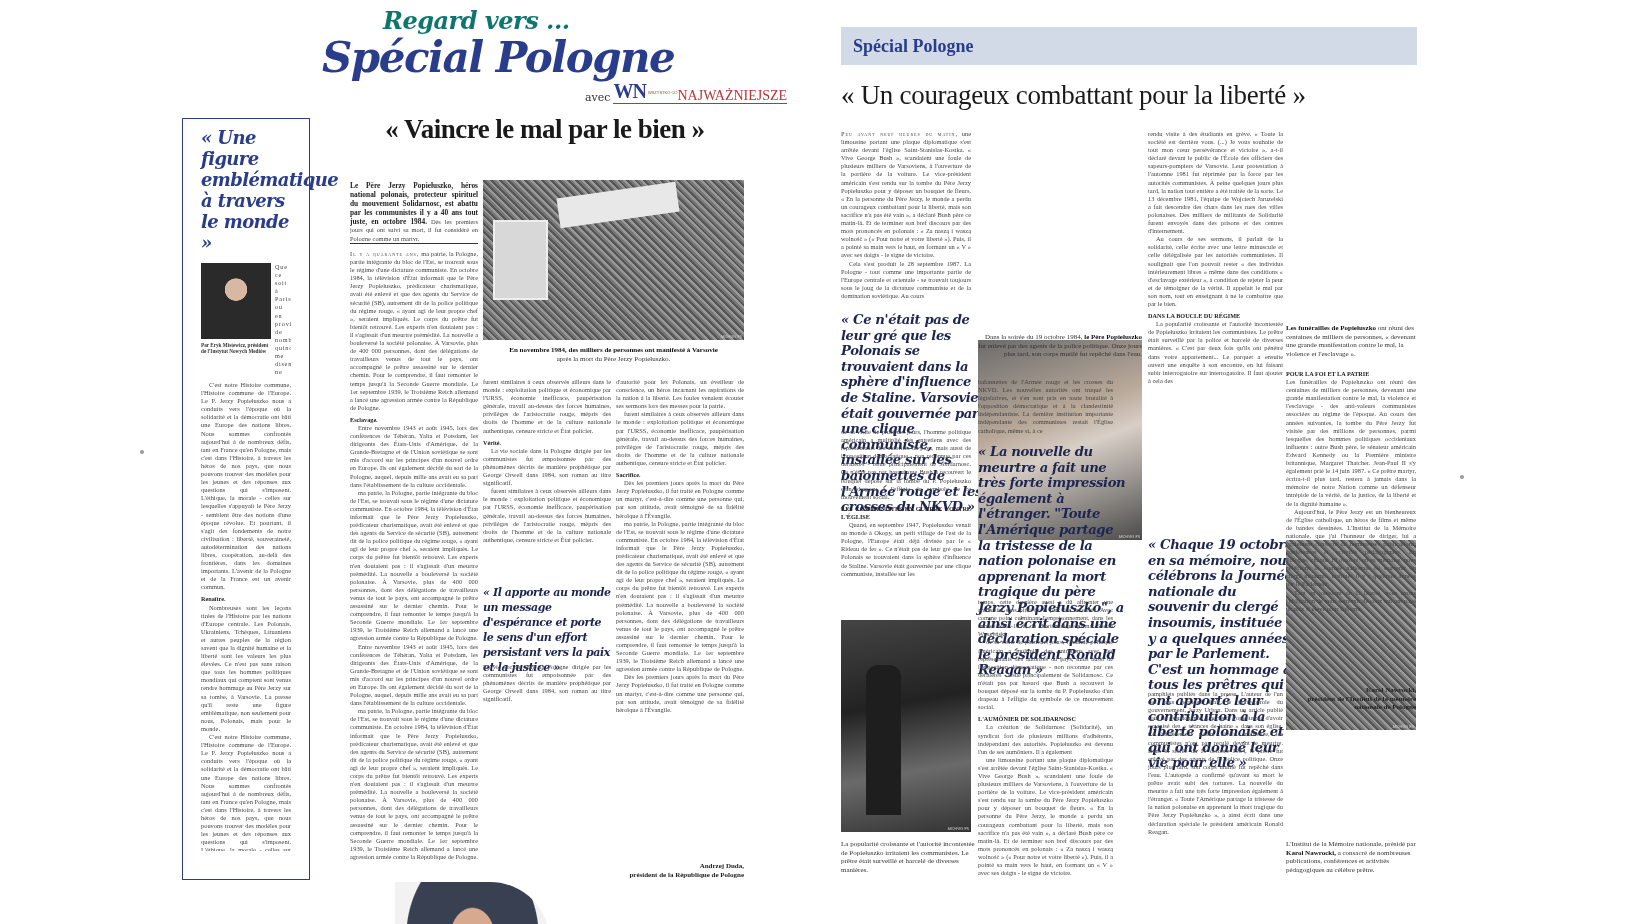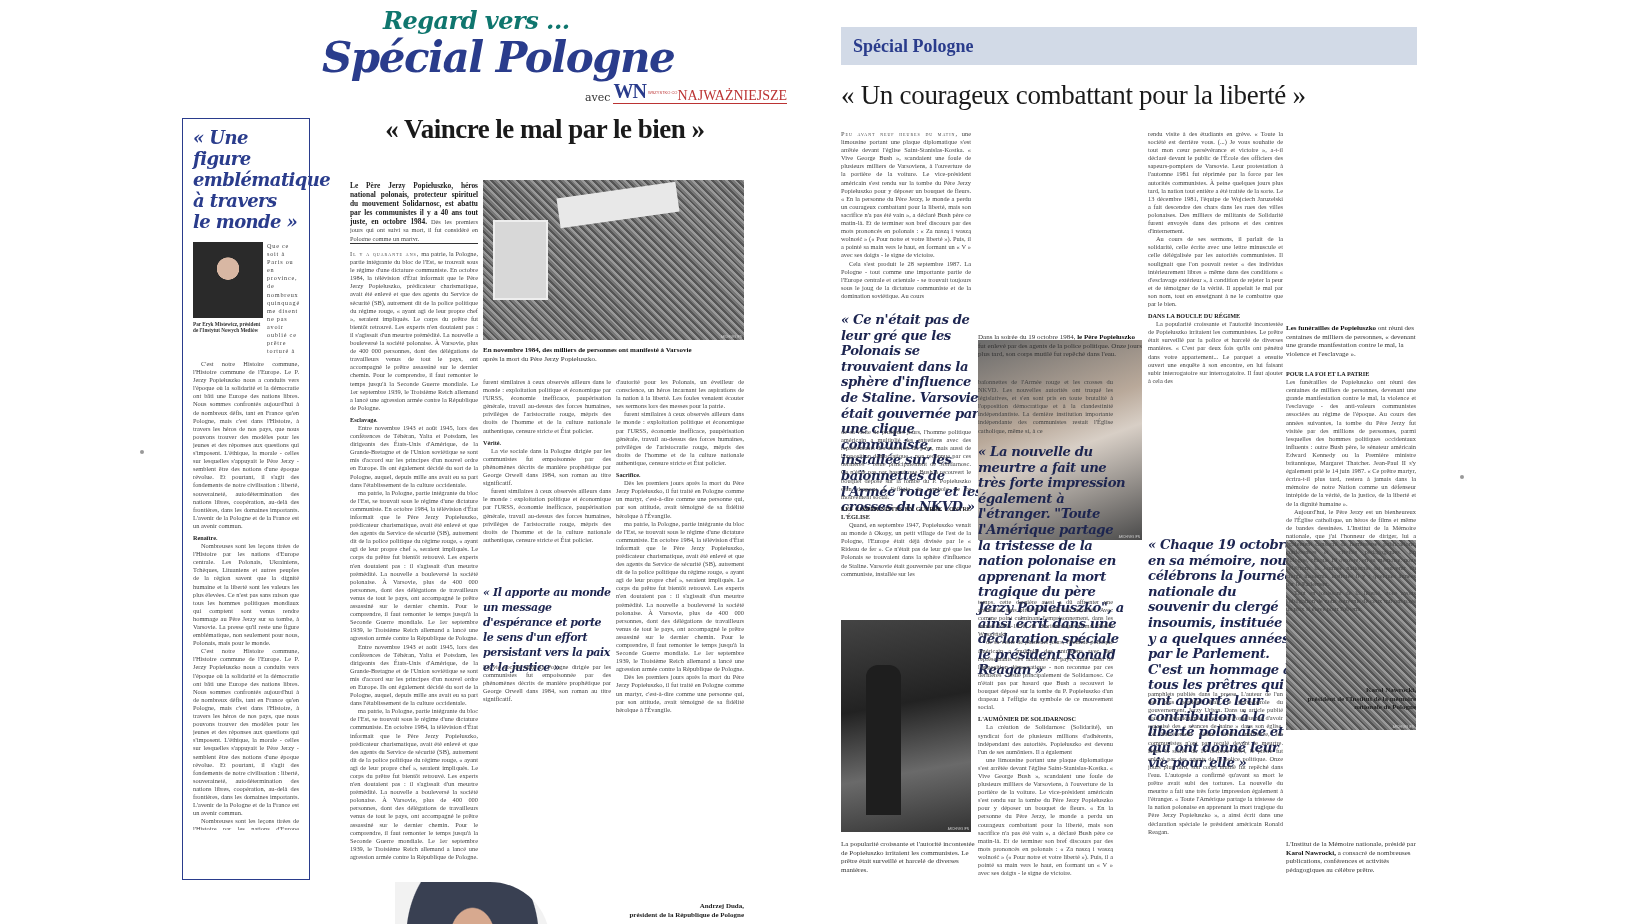--- a/index.html
+++ b/index.html
@@ -7,21 +7,21 @@
 .page{position:absolute;top:0;height:924px;background:#fff}
 #p1{left:0;width:820px}
 #p2{left:820px;width:820px}
 .abs{position:absolute}
 .kicker{color:#0f766e;font-style:italic;font-weight:bold;font-size:24px;letter-spacing:-0.5px;font-family:"DejaVu Serif",serif}
 .brand{color:#2a3c8c;font-style:italic;font-weight:bold;font-size:42px;letter-spacing:-1.5px;font-family:"DejaVu Serif",serif}
 .avec{font-size:11px;color:#333}
 .wn{font-family:"Liberation Serif",serif;color:#2a3c8c;font-size:20px;font-weight:bold;letter-spacing:-1px}
 .wnline{border-bottom:1.5px solid #b33}
 .headline{font-family:"Liberation Serif",serif;font-weight:bold;font-size:27px;line-height:29px;text-align:center;color:#1a1a1a;letter-spacing:-0.5px}
-.sidebox{border:1.5px solid #2a3c8c;padding:8px 10px}
+.sidebox{border:1.5px solid #2a3c8c;padding:8px 18px}
 .sidebox-title{color:#2a3c8c;font-style:italic;font-weight:bold;font-size:18px;line-height:21px;font-family:"DejaVu Serif",serif;letter-spacing:-0.6px}
 .txt{font-family:"Liberation Serif",serif;font-size:6.4px;line-height:8.1px;color:#444;text-align:justify;overflow:hidden}
 .txt p{text-indent:8px}
 .txt .lead{font-weight:bold;color:#222;font-size:7.4px;line-height:9px;text-indent:0}
 .txt .sub{font-weight:bold;text-indent:0;color:#222;margin-top:4px;font-size:6.2px}
 .smallcaps{font-variant:small-caps;letter-spacing:1px}
 .photo{background:linear-gradient(160deg,#8a8a8a,#3e3e3e 45%,#a8a8a8 70%,#555);position:relative;overflow:hidden}
 .photo.dark{background:linear-gradient(170deg,#444,#222 40%,#6a6a6a 70%,#333)}
 .photo.crowd{background:repeating-linear-gradient(45deg,#777 0 2px,#999 2px 4px,#555 4px 6px)}
 .photo.color{background:linear-gradient(160deg,#6b6b6b,#b9a99a 40%,#d8cfc6 55%,#4a4a4a)}
@@ -94,21 +94,21 @@
     <p>ma patrie, la Pologne, partie intégrante du bloc de l'Est, se trouvait sous le régime d'une dictature communiste. En octobre 1984, la télévision d'État informait que le Père Jerzy Popiełuszko, prédicateur charismatique, avait été enlevé et que des agents du Service de sécurité (SB), autrement dit de la police politique du régime rouge, « ayant agi de leur propre chef », seraient impliqués. Le corps du prêtre fut bientôt retrouvé. Les experts n'en doutaient pas : il s'agissait d'un meurtre prémédité. La nouvelle a bouleversé la société polonaise. À Varsovie, plus de 400 000 personnes, dont des délégations de travailleurs venus de tout le pays, ont accompagné le prêtre assassiné sur le dernier chemin. Pour le comprendre, il faut remonter le temps jusqu'à la Seconde Guerre mondiale. Le 1er septembre 1939, le Troisième Reich allemand a lancé une agression armée contre la République de Pologne.</p>
     <p>Entre novembre 1943 et août 1945, lors des conférences de Téhéran, Yalta et Potsdam, les dirigeants des États-Unis d'Amérique, de la Grande-Bretagne et de l'Union soviétique se sont mis d'accord sur les principes d'un nouvel ordre en Europe. Ils ont également décidé du sort de la Pologne, auquel, depuis mille ans avait eu sa part dans l'établissement de la culture occidentale.</p>
     <p>ma patrie, la Pologne, partie intégrante du bloc de l'Est, se trouvait sous le régime d'une dictature communiste. En octobre 1984, la télévision d'État informait que le Père Jerzy Popiełuszko, prédicateur charismatique, avait été enlevé et que des agents du Service de sécurité (SB), autrement dit de la police politique du régime rouge, « ayant agi de leur propre chef », seraient impliqués. Le corps du prêtre fut bientôt retrouvé. Les experts n'en doutaient pas : il s'agissait d'un meurtre prémédité. La nouvelle a bouleversé la société polonaise. À Varsovie, plus de 400 000 personnes, dont des délégations de travailleurs venus de tout le pays, ont accompagné le prêtre assassiné sur le dernier chemin. Pour le comprendre, il faut remonter le temps jusqu'à la Seconde Guerre mondiale. Le 1er septembre 1939, le Troisième Reich allemand a lancé une agression armée contre la République de Pologne.</p>
   </div>
 
   <div class="abs photo crowd" style="left:483px;top:180px;width:261px;height:160px;">
     <div style="position:absolute;left:10px;top:40px;width:55px;height:80px;background:#d8d8d8;border:2px solid #eee;"></div>
     <div style="position:absolute;left:75px;top:10px;width:120px;height:30px;background:#e8e8e8;transform:rotate(-8deg);"></div>
     <span class="credit">ARCHIVES IPN</span>
   </div>
-  <div class="abs caption" style="left:483px;top:346px;width:261px;">
+  <div class="abs caption" style="left:483px;top:346px;width:261px;text-align:center;">
     <b>En novembre 1984, des milliers de personnes ont manifesté à Varsovie</b><br>
     <span>après la mort du Père Jerzy Popiełuszko.</span>
   </div>
 
   <div class="abs txt" style="left:483px;top:378px;width:128px;height:205px;">
     <p style="text-indent:0">furent similaires à ceux observés ailleurs dans le monde : exploitation politique et économique par l'URSS, économie inefficace, paupérisation générale, travail au-dessus des forces humaines, privilèges de l'aristocratie rouge, mépris des droits de l'homme et de la culture nationale authentique, censure stricte et État policier.</p>
     <p class="sub">Vérité.</p>
     <p>La vie sociale dans la Pologne dirigée par les communistes fut empoisonnée par des phénomènes décrits de manière prophétique par George Orwell dans 1984, son roman au titre significatif.</p>
     <p>furent similaires à ceux observés ailleurs dans le monde : exploitation politique et économique par l'URSS, économie inefficace, paupérisation générale, travail au-dessus des forces humaines, privilèges de l'aristocratie rouge, mépris des droits de l'homme et de la culture nationale authentique, censure stricte et État policier.</p>
   </div>
@@ -122,21 +122,21 @@
     <p style="text-indent:0">d'autorité pour les Polonais, un éveilleur de conscience, un héros incarnant les aspirations de la nation à la liberté. Les foules venaient écouter ses sermons lors des messes pour la patrie.</p>
     <p>furent similaires à ceux observés ailleurs dans le monde : exploitation politique et économique par l'URSS, économie inefficace, paupérisation générale, travail au-dessus des forces humaines, privilèges de l'aristocratie rouge, mépris des droits de l'homme et de la culture nationale authentique, censure stricte et État policier.</p>
     <p class="sub">Sacrifice.</p>
     <p>Dès les premiers jours après la mort du Père Jerzy Popiełuszko, il fut traité en Pologne comme un martyr, c'est-à-dire comme une personne qui, par son attitude, avait témoigné de sa fidélité héroïque à l'Évangile.</p>
     <p>ma patrie, la Pologne, partie intégrante du bloc de l'Est, se trouvait sous le régime d'une dictature communiste. En octobre 1984, la télévision d'État informait que le Père Jerzy Popiełuszko, prédicateur charismatique, avait été enlevé et que des agents du Service de sécurité (SB), autrement dit de la police politique du régime rouge, « ayant agi de leur propre chef », seraient impliqués. Le corps du prêtre fut bientôt retrouvé. Les experts n'en doutaient pas : il s'agissait d'un meurtre prémédité. La nouvelle a bouleversé la société polonaise. À Varsovie, plus de 400 000 personnes, dont des délégations de travailleurs venus de tout le pays, ont accompagné le prêtre assassiné sur le dernier chemin. Pour le comprendre, il faut remonter le temps jusqu'à la Seconde Guerre mondiale. Le 1er septembre 1939, le Troisième Reich allemand a lancé une agression armée contre la République de Pologne.</p>
     <p>Dès les premiers jours après la mort du Père Jerzy Popiełuszko, il fut traité en Pologne comme un martyr, c'est-à-dire comme une personne qui, par son attitude, avait témoigné de sa fidélité héroïque à l'Évangile.</p>
   </div>
 
   <div class="abs photo portrait3" style="left:395px;top:722px;width:155px;height:160px;border-radius:0 60px 0 0;"></div>
 
-  <div class="abs sig" style="left:616px;top:902px;width:128px;">
+  <div class="abs sig" style="left:616px;top:862px;width:128px;">
     <div>Andrzej Duda,</div>
     <div>président de la République de Pologne</div>
   </div>
 
   <div class="scrollmark" style="left:140px;top:450px;"></div>
 </div>
 
 <div class="page" id="p2">
 
   <div class="abs banner" style="left:21px;top:27px;width:576px;">
@@ -160,21 +160,21 @@
 
   <div class="abs photo dark" style="left:21px;top:620px;width:130px;height:212px;">
     <div style="position:absolute;left:25px;top:45px;width:35px;height:150px;background:#1e1e1e;border-radius:12px 12px 0 0;"></div>
     <span class="credit">ARCHIVES IPN</span>
   </div>
   <div class="abs caption" style="left:21px;top:840px;width:135px;">La popularité croissante et l'autorité incontestée de Popiełuszko irritaient les communistes. Le prêtre était surveillé et harcelé de diverses manières.</div>
 
   <div class="abs photo color" style="left:158px;top:128px;width:164px;height:200px;">
     <span class="credit">ARCHIVES IPN</span>
   </div>
-  <div class="abs caption" style="left:158px;top:333px;width:164px;">
+  <div class="abs caption" style="left:158px;top:333px;width:164px;text-align:right;">
     <span>Dans la soirée du 19 octobre 1984,</span>
     <b>le Père Popiełuszko</b>
     <span>fut enlevé par des agents de la police politique. Onze jours plus tard, son corps mutilé fut repêché dans l'eau.</span>
   </div>
 
   <div class="abs txt" style="left:158px;top:378px;width:135px;height:60px;">
     <p style="text-indent:0">baïonnettes de l'Armée rouge et les crosses du NKVD. Les nouvelles autorités ont truqué les législatives, et s'en sont pris en toute brutalité à l'opposition démocratique et à la clandestinité indépendantiste. La dernière institution importante indépendante des communistes restait l'Église catholique, même si, à ce</p>
   </div>
   <div class="abs pull big" style="left:158px;top:444px;width:150px;">« La nouvelle du meurtre a fait une très forte impression également à l'étranger. "Toute l'Amérique partage la tristesse de la nation polonaise en apprenant la mort tragique du père Jerzy Popiełuszko", a ainsi écrit dans une déclaration spéciale le président Ronald Reagan »</div>
   <div class="abs txt" style="left:158px;top:598px;width:135px;height:280px;">

